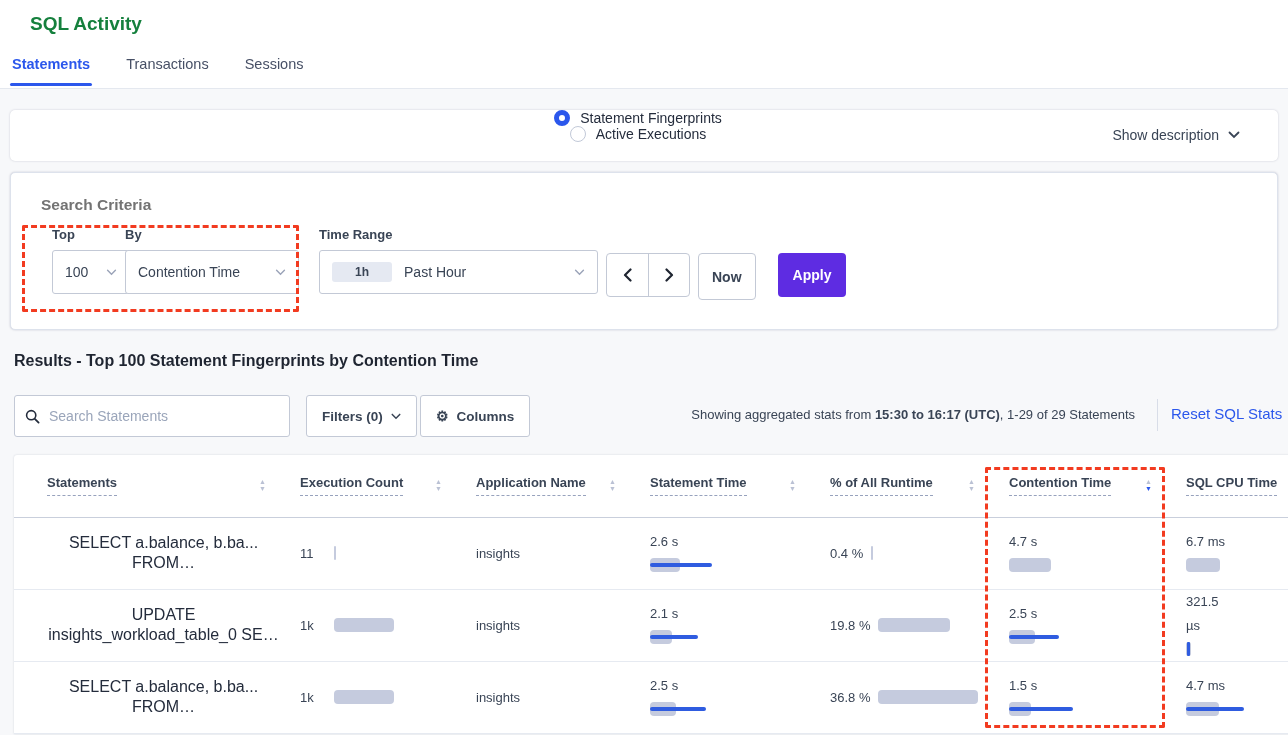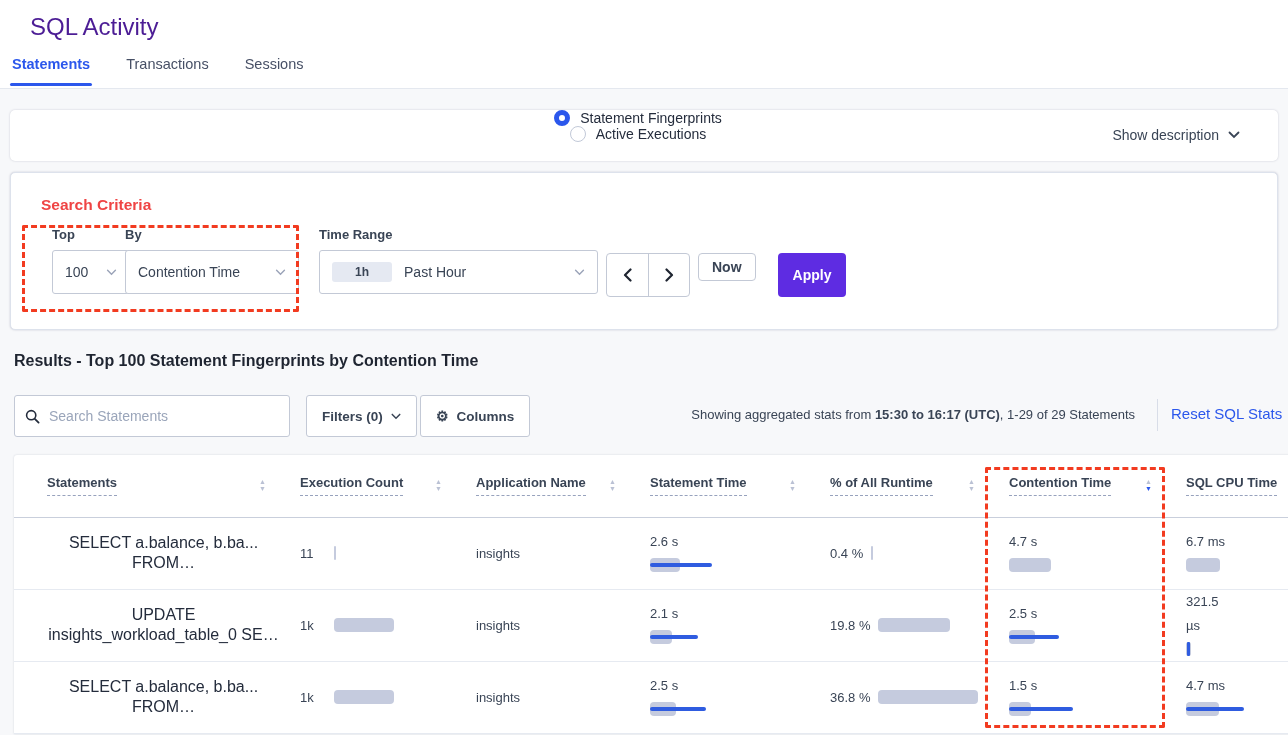--- a/index.html
+++ b/index.html
@@ -9,55 +9,55 @@
     --line:#e4e8ef; --cardline:#dde2ec; --inputline:#c3c9d6;
   }
   *{box-sizing:border-box; margin:0; padding:0;}
   html,body{width:1288px; height:735px; overflow:hidden;}
   body{
     font-family:"Liberation Sans", sans-serif;
     background:#f7f8fa; color:var(--ink2); position:relative;
   }
   
   .topbar{position:absolute; left:0; top:0; width:1288px; height:89px; background:#fff;}
-  .page-title{position:absolute; left:30px; top:13px; font-size:24px; font-weight:400; color:#4c1d95;}
+  .page-title{position:absolute; left:30px; top:13px; font-size:19px; font-weight:700; color:#15803d;}
   .tabs{position:absolute; left:10px; top:56px; display:flex; gap:32px;}
   .tab{font-size:14.5px; color:#475066; padding:0 2px 14px 2px; position:relative; cursor:pointer;}
   .tab.active{color:var(--accent); font-weight:700;}
   .tab.active::after{content:""; position:absolute; left:0; right:0; bottom:0; height:3px;
     background:var(--accent); border-radius:2px;}
   .tabline{position:absolute; left:0; top:88px; width:1288px; height:1px; background:var(--line);}
   
   .card{background:#fff; border-radius:5px; box-shadow:0 0 2px rgba(50,60,90,.25);}
   .radio-card{position:absolute; left:10px; top:110px; width:1268px; height:51px;
     display:flex; align-items:center; padding-left:28px;flex-direction:column;}
   .radio-opt{display:flex; align-items:center; gap:10px; margin-right:40px; cursor:pointer;}
   .radio{width:16px; height:16px; border-radius:50%; background:#fff; border:1.5px solid #c2c9d8; flex:0 0 auto;}
   .radio.on{border:5px solid var(--accent);}
   .radio-label{font-size:14px; color:var(--ink);}
   .showdesc{position:absolute; right:38px; top:17px; display:flex; align-items:center; gap:9px;
     font-size:14px; color:var(--ink2); cursor:pointer;}
   
   .criteria-card{position:absolute; left:10px; top:172px; width:1268px; height:158px; border:1px solid var(--cardline);}
-  .criteria-title{position:absolute; left:30px; top:23px; font-size:15.5px; font-weight:700; color:#ef4444;}
+  .criteria-title{position:absolute; left:30px; top:23px; font-size:15.5px; font-weight:700; color:#737373;}
   .fg{position:absolute; top:54px;}
   .fg-label{font-size:13px; font-weight:700; color:var(--ink2); margin-bottom:8px; display:block;}
   .selbox{height:44px; background:#fff; border:1px solid var(--inputline); border-radius:3px;
     display:flex; align-items:center; padding:0 12px; font-size:14px; color:var(--ink2); cursor:pointer;}
   .selbox .chev{margin-left:auto; color:#9aa3b8;}
   .fg-top{left:23px; width:78px;margin-left:18px;}
   .fg-by{left:114px; width:174px;}
   .fg-time{left:308px; width:279px;}
   .badge-1h{background:#e5e9f2; border-radius:3px; padding:3px 23px; font-size:12px; font-weight:700;
     color:var(--ink2); margin-right:12px;}
   .arrowgroup{position:absolute; left:595px; top:80px; height:44px; display:flex;
     border:1px solid var(--inputline); border-radius:4px; overflow:hidden; background:#fff;}
   .arrowbtn{width:41px; display:flex; align-items:center; justify-content:center; cursor:pointer; color:#1f2531;}
   .arrowbtn + .arrowbtn{border-left:1px solid var(--inputline);}
-  .nowbtn{position:absolute; left:687px; top:80px; height:28px; padding:0 13px; background:#fff;
+  .nowbtn{position:absolute; left:687px; top:80px; height:47px; padding:0 13px; background:#fff;
     border:1px solid var(--inputline); border-radius:4px; font-size:14px; font-weight:700; color:var(--ink2);
     display:flex; align-items:center; cursor:pointer;}
   .applybtn{position:absolute; left:767px; top:80px; height:44px; width:68px; background:var(--apply);
     border:none; border-radius:4px; color:#fff; font-size:14px; font-weight:700;
     display:flex; align-items:center; justify-content:center; cursor:pointer;}
   
   .results-title{position:absolute; left:14px; top:352px; font-size:16px; font-weight:700; color:#1f2531;}
   .searchbox{position:absolute; left:14px; top:395px; width:276px; height:42px; background:#fff;
     border:1px solid var(--inputline); border-radius:3px; display:flex; align-items:center; padding:0 10px;}
   .searchbox input{border:none; outline:none; flex:1; font-size:14px; color:var(--ink);

